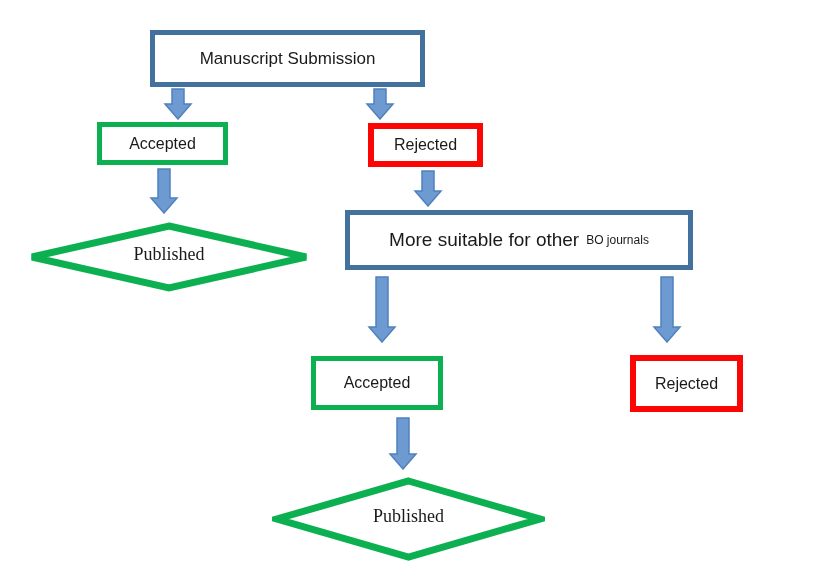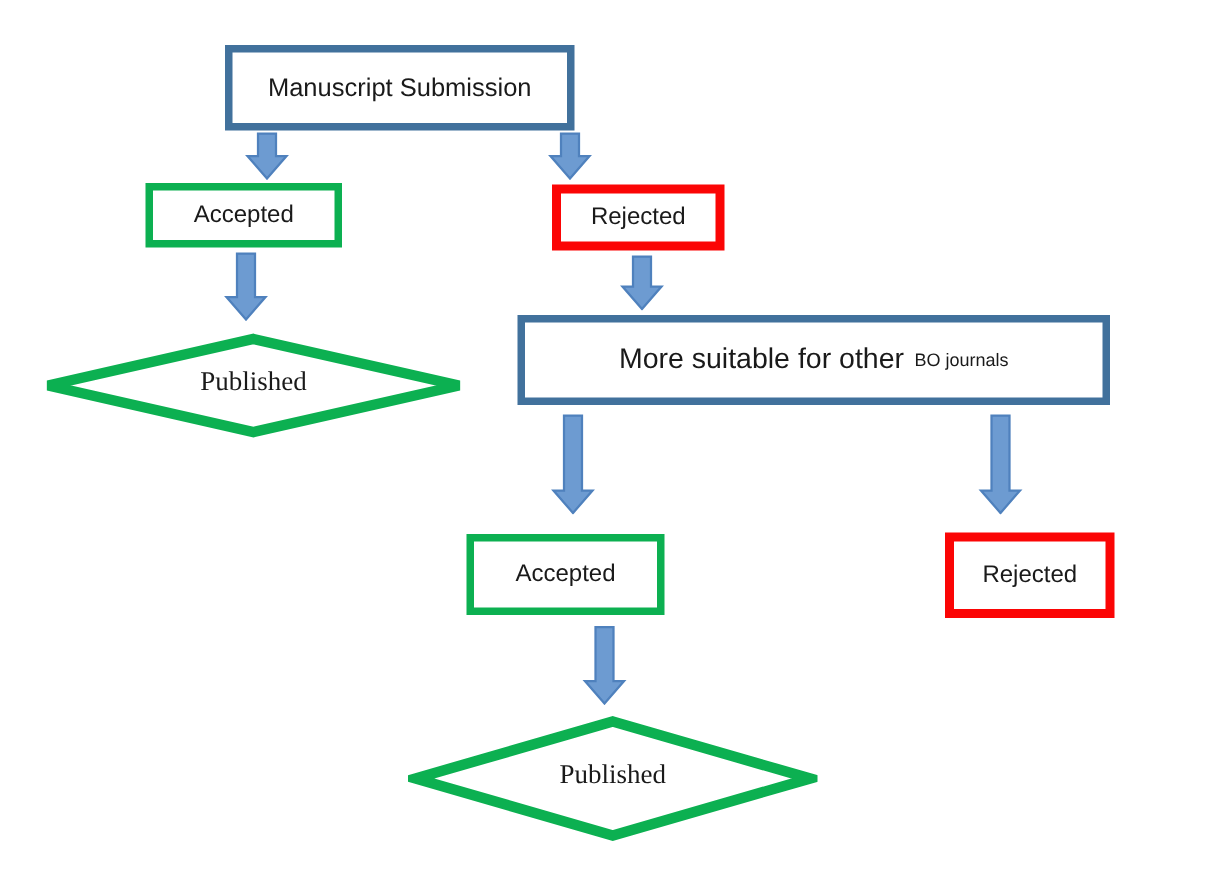--- a/index.html
+++ b/index.html
@@ -66,21 +66,21 @@
   }
   .big-label-part1 { font-size: 19px; }
   .big-label-part2 { font-size: 12px; margin-left: 7px; }
   .title-label { font-size: 17px; }
 </style>
 </head>
 <body>
 
 <div class="stage">
 
-  <div class="node box-blue title-label" style="left:150px; top:30px; width:233px; height:57px;">
+  <div class="node box-blue title-label" style="left:150px; top:30px; width:275px; height:57px;">
     <span>Manuscript Submission</span>
   </div>
 
   <div class="arrow" style="left:163px; top:88px;">
     <svg width="30" height="32" viewBox="0 0 30 32">
       <polygon points="9,1 21,1 21,16 28,16 15,31 2,16 9,16"></polygon>
     </svg>
   </div>
 
   <div class="arrow" style="left:365px; top:88px;">
@@ -109,21 +109,21 @@
     </svg>
   </div>
 
   <div class="diamond" style="left:28px; top:222px; width:282px; height:70px;">
     <svg viewBox="0 0 282 70" preserveAspectRatio="none">
       <polygon points="141,4 278,35 141,66 4,35"></polygon>
     </svg>
     <div class="diamond-label">Published</div>
   </div>
 
-  <div class="node box-blue" style="left:345px; top:210px; width:395px; height:60px;">
+  <div class="node box-blue" style="left:345px; top:210px; width:348px; height:60px;">
     <span class="big-label-part1">More suitable for other</span>
     <span class="big-label-part2">BO journals</span>
   </div>
 
   <div class="arrow" style="left:367px; top:276px;">
     <svg width="30" height="67" viewBox="0 0 30 67">
       <polygon points="9,1 21,1 21,51 28,51 15,66 2,51 9,51"></polygon>
     </svg>
   </div>
 

